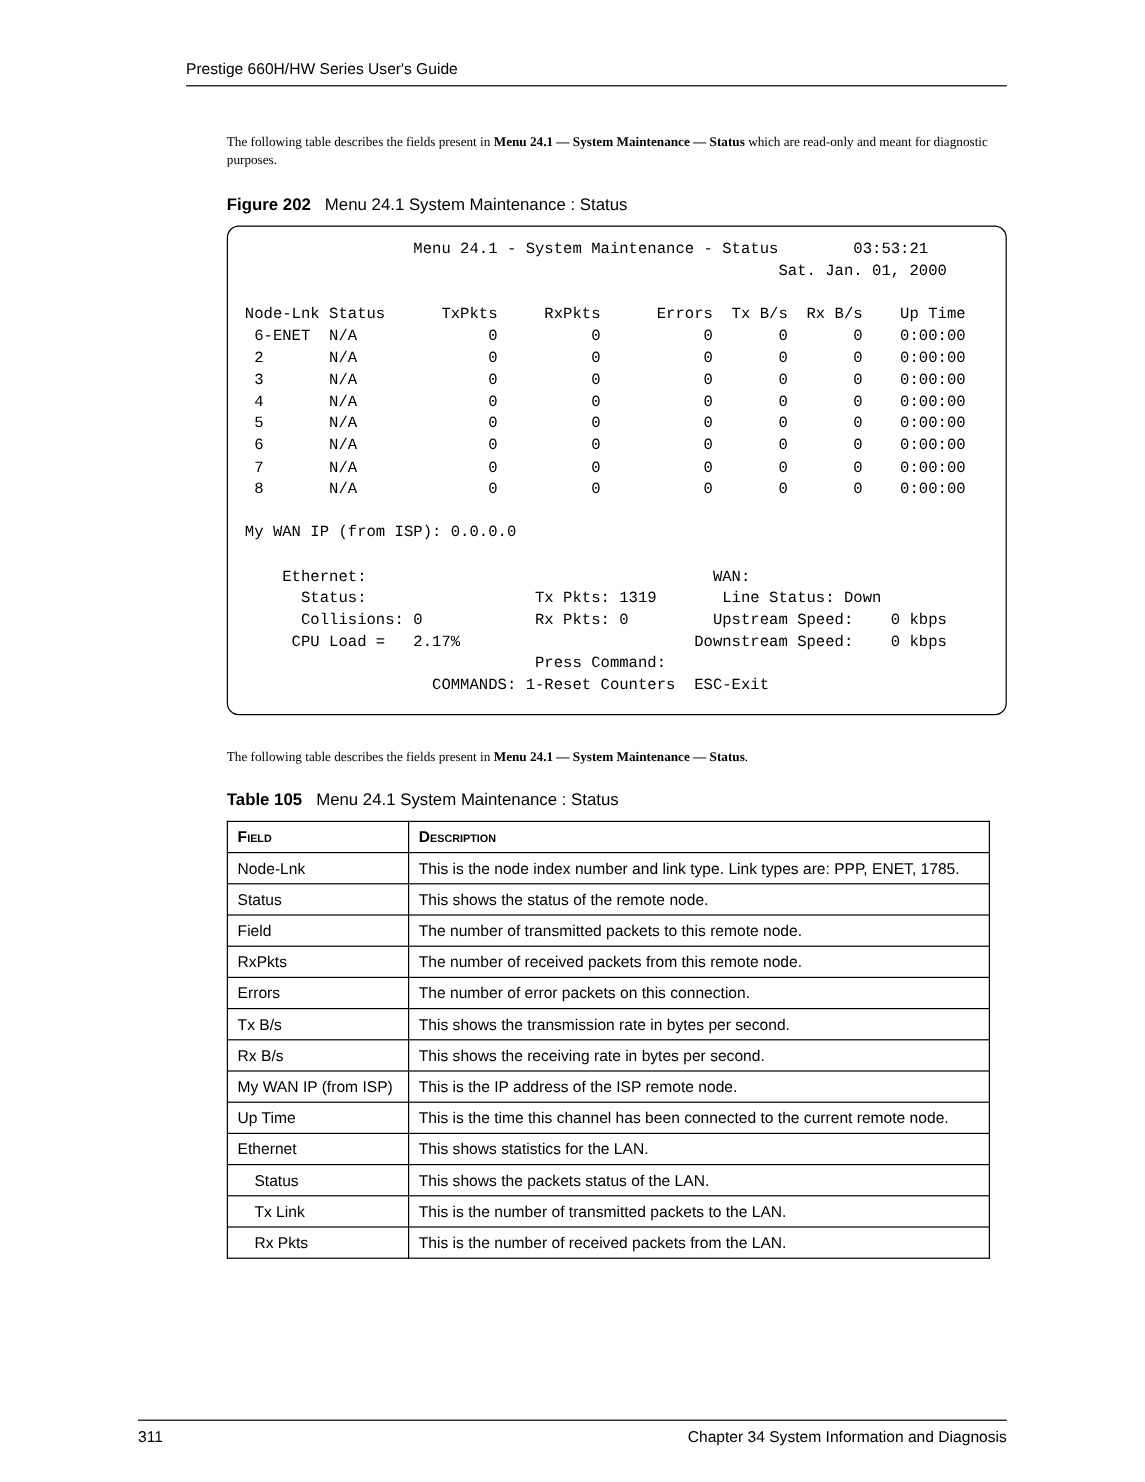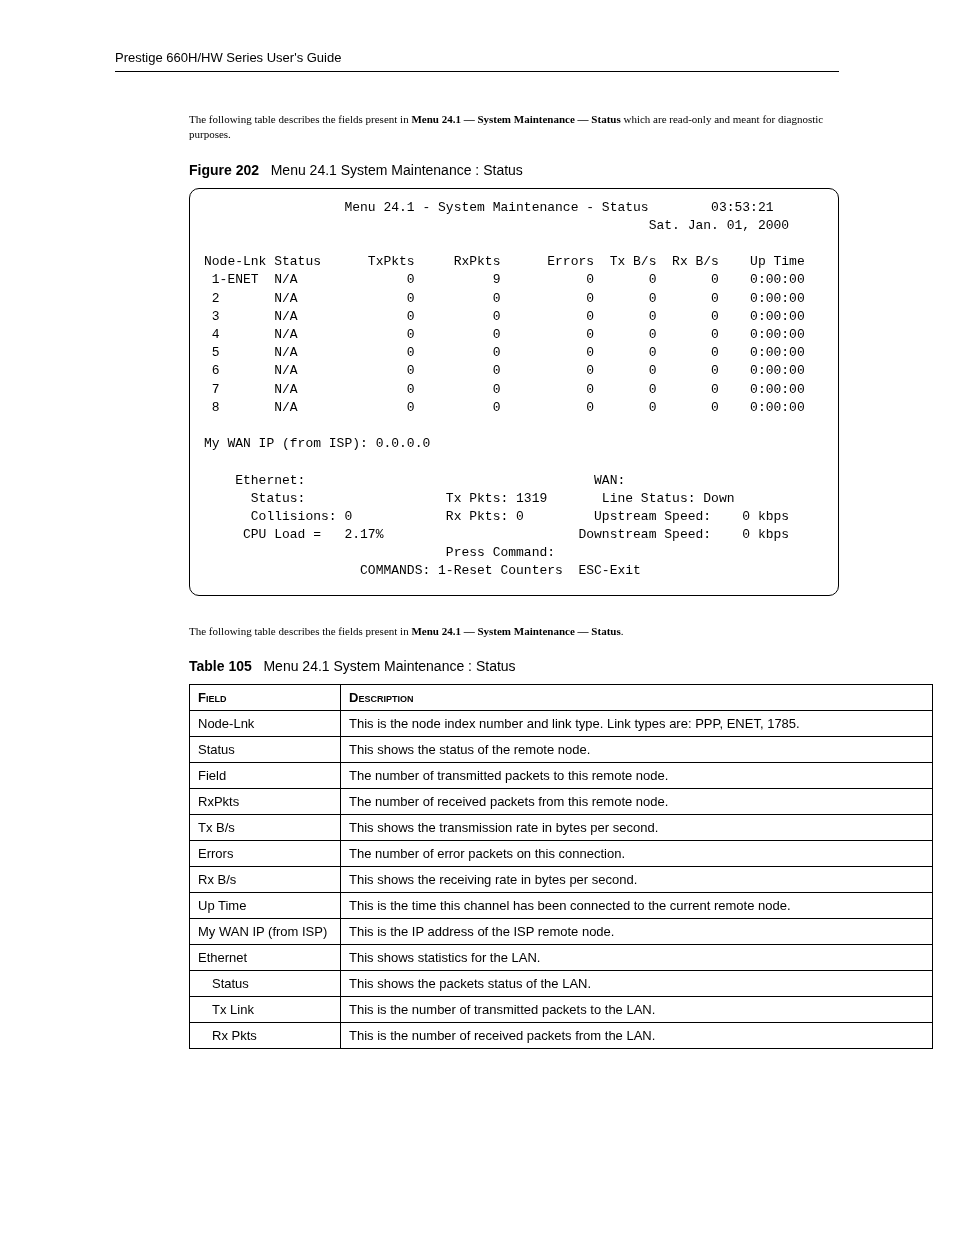--- a/index.html
+++ b/index.html
@@ -16,20 +16,21 @@
       padding: 50px 115px 40px 115px;
       box-sizing: border-box;
       position: relative;
     }
     .running-header {
       font-family: Arial, Helvetica, sans-serif;
       font-size: 13px;
       padding-bottom: 6px;
       border-bottom: 1px solid #000;
       margin-bottom: 40px;
+      margin-left: 40px;
     }
     .body-para {
       font-size: 11px;
       margin: 0 0 18px 74px;
       line-height: 1.35;
     }
     .figure-title, .table-title {
       font-family: Arial, Helvetica, sans-serif;
       font-size: 14px;
       margin: 20px 0 10px 74px;
@@ -46,21 +47,21 @@
       font-family: "Courier New", Courier, monospace;
       font-size: 13px;
       white-space: pre;
       line-height: 1.4;
       overflow: hidden;
       margin-bottom: 28px;
     }
     table.desc-table {
       margin-left: 74px;
       border-collapse: collapse;
-      width: 744px;
+      width: 636px;
       font-family: Arial, Helvetica, sans-serif;
       font-size: 13px;
     }
     table.desc-table th, table.desc-table td {
       border: 1px solid #000;
       padding: 5px 8px;
       text-align: left;
       vertical-align: top;
     }
     table.desc-table th {
@@ -98,21 +99,21 @@
   </p>
 
   <div class="figure-title">
     <b>Figure 202</b>&nbsp;&nbsp;&nbsp;<span>Menu 24.1 System Maintenance : Status</span>
   </div>
 
   <div class="terminal-box"><span>                  Menu 24.1 - System Maintenance - Status        03:53:21</span>
 <span>                                                         Sat. Jan. 01, 2000</span>
 <span></span>
 <span>Node-Lnk Status      TxPkts     RxPkts      Errors  Tx B/s  Rx B/s    Up Time</span>
-<span> 1-ENET  N/A              0          9           0       0       0    0:00:00</span>
+<span> 6-ENET  N/A              0          0           0       0       0    0:00:00</span>
 <span> 2       N/A              0          0           0       0       0    0:00:00</span>
 <span> 3       N/A              0          0           0       0       0    0:00:00</span>
 <span> 4       N/A              0          0           0       0       0    0:00:00</span>
 <span> 5       N/A              0          0           0       0       0    0:00:00</span>
 <span> 6       N/A              0          0           0       0       0    0:00:00</span>
 <span> 7       N/A              0          0           0       0       0    0:00:00</span>
 <span> 8       N/A              0          0           0       0       0    0:00:00</span>
 <span></span>
 <span>My WAN IP (from ISP): 0.0.0.0</span>
 <span></span>
@@ -149,52 +150,56 @@
         </tr>
         <tr>
           <td class="field-col">Field</td>
           <td>The number of transmitted packets to this remote node.</td>
         </tr>
         <tr>
           <td class="field-col">RxPkts</td>
           <td>The number of received packets from this remote node.</td>
         </tr>
         <tr>
+          <td class="field-col">Errors</td>
+          <td>The number of error packets on this connection.</td>
+        </tr>
+        <tr>
           <td class="field-col">Tx B/s</td>
           <td>This shows the transmission rate in bytes per second.</td>
         </tr>
         <tr>
-          <td class="field-col">Errors</td>
-          <td>The number of error packets on this connection.</td>
-        </tr>
-        <tr>
           <td class="field-col">Rx B/s</td>
           <td>This shows the receiving rate in bytes per second.</td>
         </tr>
         <tr>
+          <td class="field-col">My WAN IP (from ISP)</td>
+          <td>This is the IP address of the ISP remote node.</td>
+        </tr>
+        <tr>
           <td class="field-col">Up Time</td>
           <td>This is the time this channel has been connected to the current remote node.</td>
         </tr>
         <tr>
-          <td class="field-col">My WAN IP (from ISP)</td>
-          <td>This is the IP address of the ISP remote node.</td>
-        </tr>
-        <tr>
           <td class="field-col">Ethernet</td>
           <td>This shows statistics for the LAN.</td>
         </tr>
         <tr>
           <td class="field-col indent">Status</td>
           <td>This shows the packets status of the LAN.</td>
         </tr>
         <tr>
           <td class="field-col indent">Tx Link</td>
           <td>This is the number of transmitted packets to the LAN.</td>
         </tr>
         <tr>
           <td class="field-col indent">Rx Pkts</td>
           <td>This is the number of received packets from the LAN.</td>
         </tr>
       </tbody>
   </table>
 
+  <div class="footer">
+    <span>311</span>
+    <span>Chapter 34 System Information and Diagnosis</span>
+  </div>
 
 </div>
 
 </body></html>

